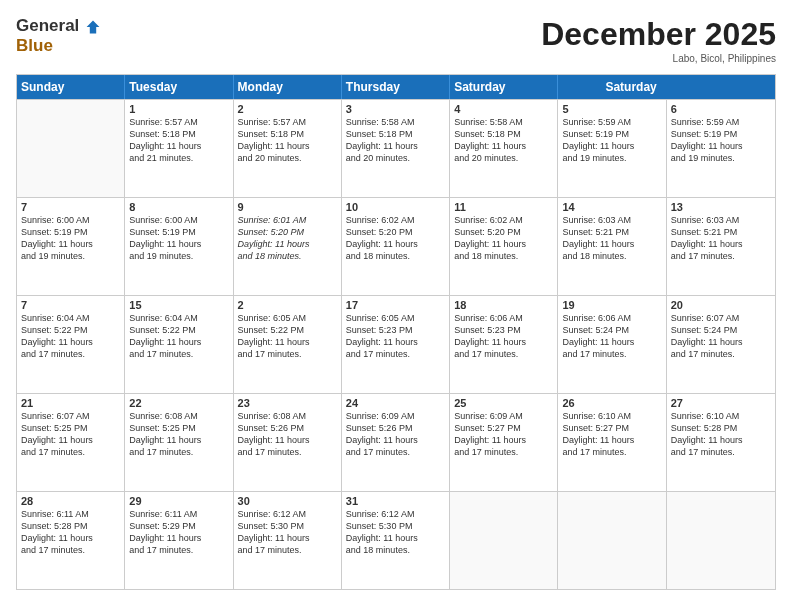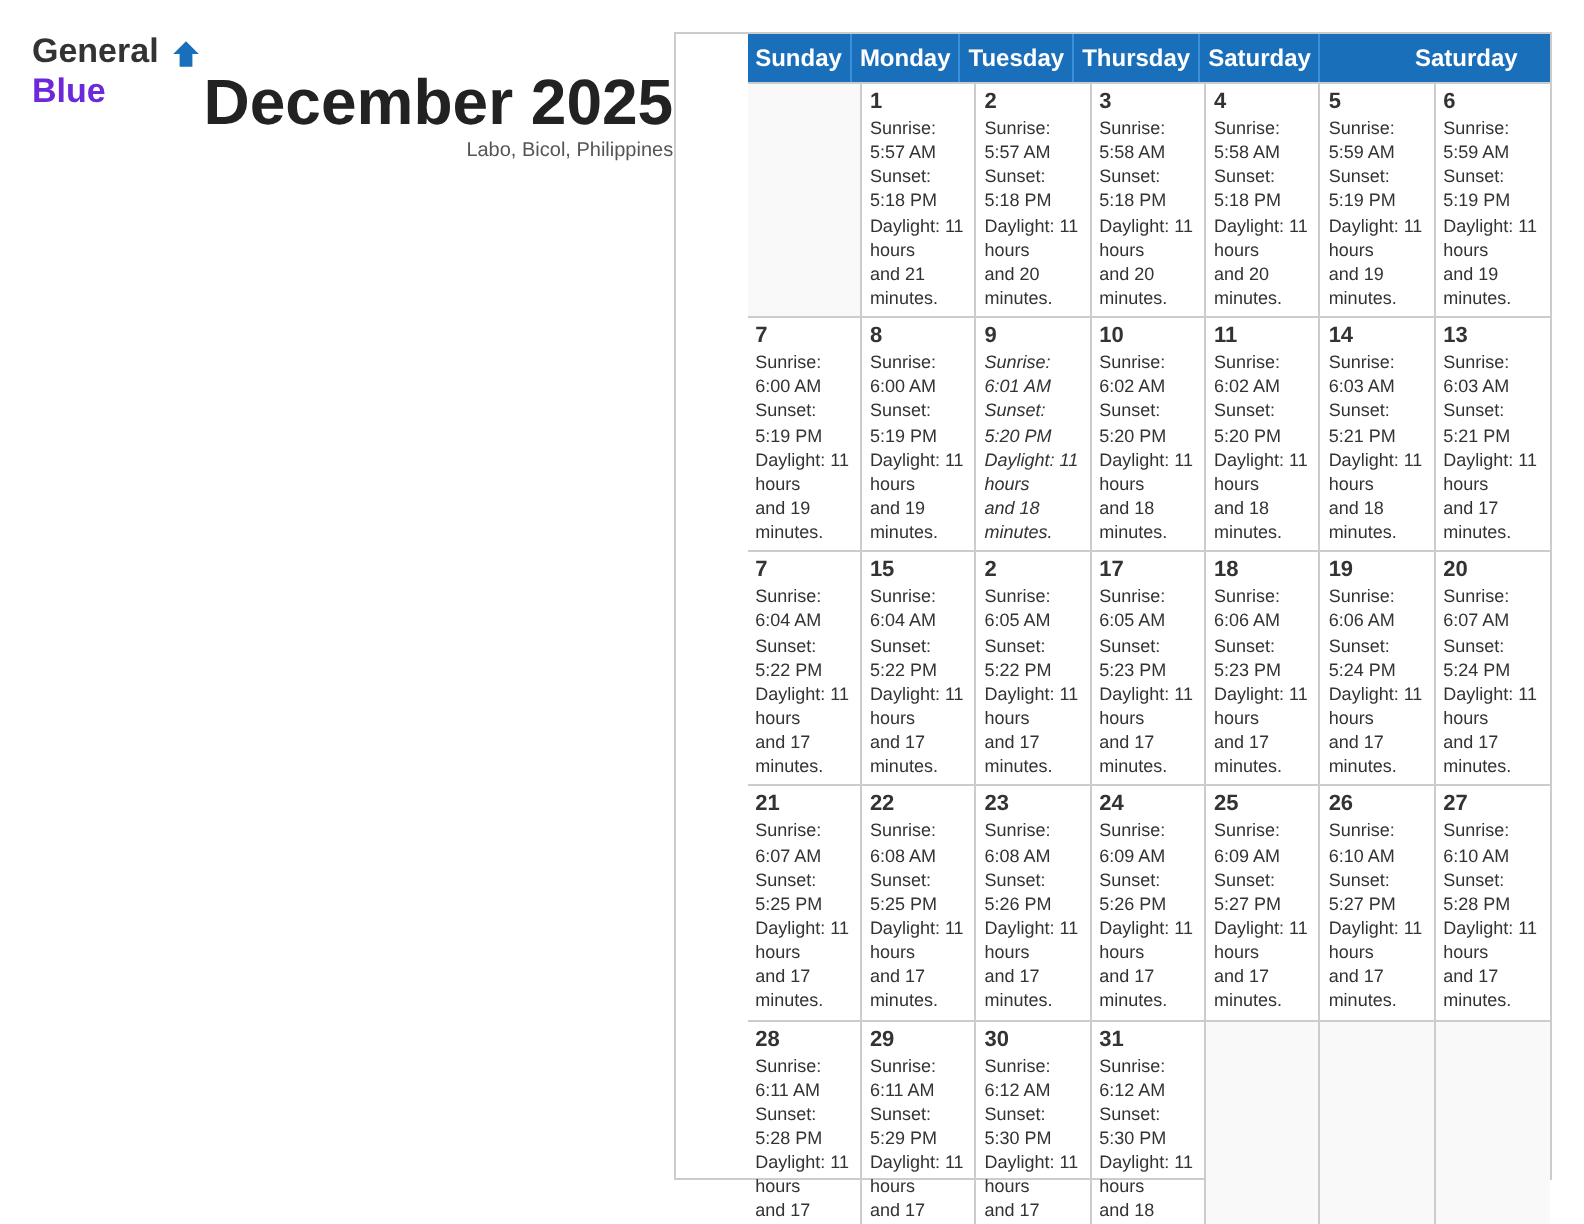--- a/index.html
+++ b/index.html
@@ -8,51 +8,49 @@
       background: #fff;
       width: 792px;
       height: 612px;
       overflow: hidden;
     }
     .page {
       width: 792px;
       height: 606px;
       padding: 16px;
       display: flex;
-      flex-direction: row;
+      flex-direction: column;
     }
     .header {
       display: flex;
       justify-content: space-between;
       align-items: flex-start;
       margin-bottom: 10px;
     }
     .logo {
       display: flex;
       align-items: center;
     }
     .title-block {
       text-align: right;
     }
     .month-title {
       font-size: 32px;
       font-weight: bold;
       color: #222;
-      margin-top: 17px;
     }
     .location {
       font-size: 10px;
       color: #555;
     }
     .calendar {
       flex: 1;
       display: flex;
       flex-direction: column;
       border: 1px solid #ccc;
-      padding-left: 36px;
     }
     .cal-header {
       display: grid;
       grid-template-columns: repeat(7, 1fr);
       background: #1a6fba;
     }
     .cal-header-cell {
       color: #fff;
       font-weight: bold;
       font-size: 12px;
@@ -99,34 +97,34 @@
 
 <div class="page">
   <div class="header">
     <div class="logo">
       <div>
         <span style="color:#333;font-size:17px;font-weight:bold;">General</span>
         <svg width="16" height="16" viewBox="0 0 20 20" style="display:inline-block;vertical-align:middle;margin:0 1px;">
           <polygon points="10,2 18,10 14,10 14,18 6,18 6,10 2,10" fill="#1a6fba"></polygon>
         </svg>
         <br>
-        <span style="color:#6d28d9;font-size:17px;font-weight:bold;">Blue</span>
+        <span style="color:#a16207;font-size:17px;font-weight:bold;">Blue</span>
       </div>
     </div>
     <div class="title-block">
       <div class="month-title">December 2025</div>
       <div class="location">Labo, Bicol, Philippines</div>
     </div>
   </div>
 
   <div class="calendar">
     <div class="cal-header" id="cal-header">
         <div class="cal-header-cell">Sunday</div>
+        <div class="cal-header-cell">Tuesday</div>
         <div class="cal-header-cell">Monday</div>
-        <div class="cal-header-cell">Tuesday</div>
         <div class="cal-header-cell">Thursday</div>
         <div class="cal-header-cell">Saturday</div>
         <div class="cal-header-cell">Saturday</div>
       </div>
     <div class="cal-body" id="cal-body">
         <div class="cal-row">
           <div class="cal-cell empty"></div>
           <div class="cal-cell">
             <div class="day-num">1</div>
             <div class="cell-info" style="white-space: pre-line;">Sunrise: 5:57 AM

